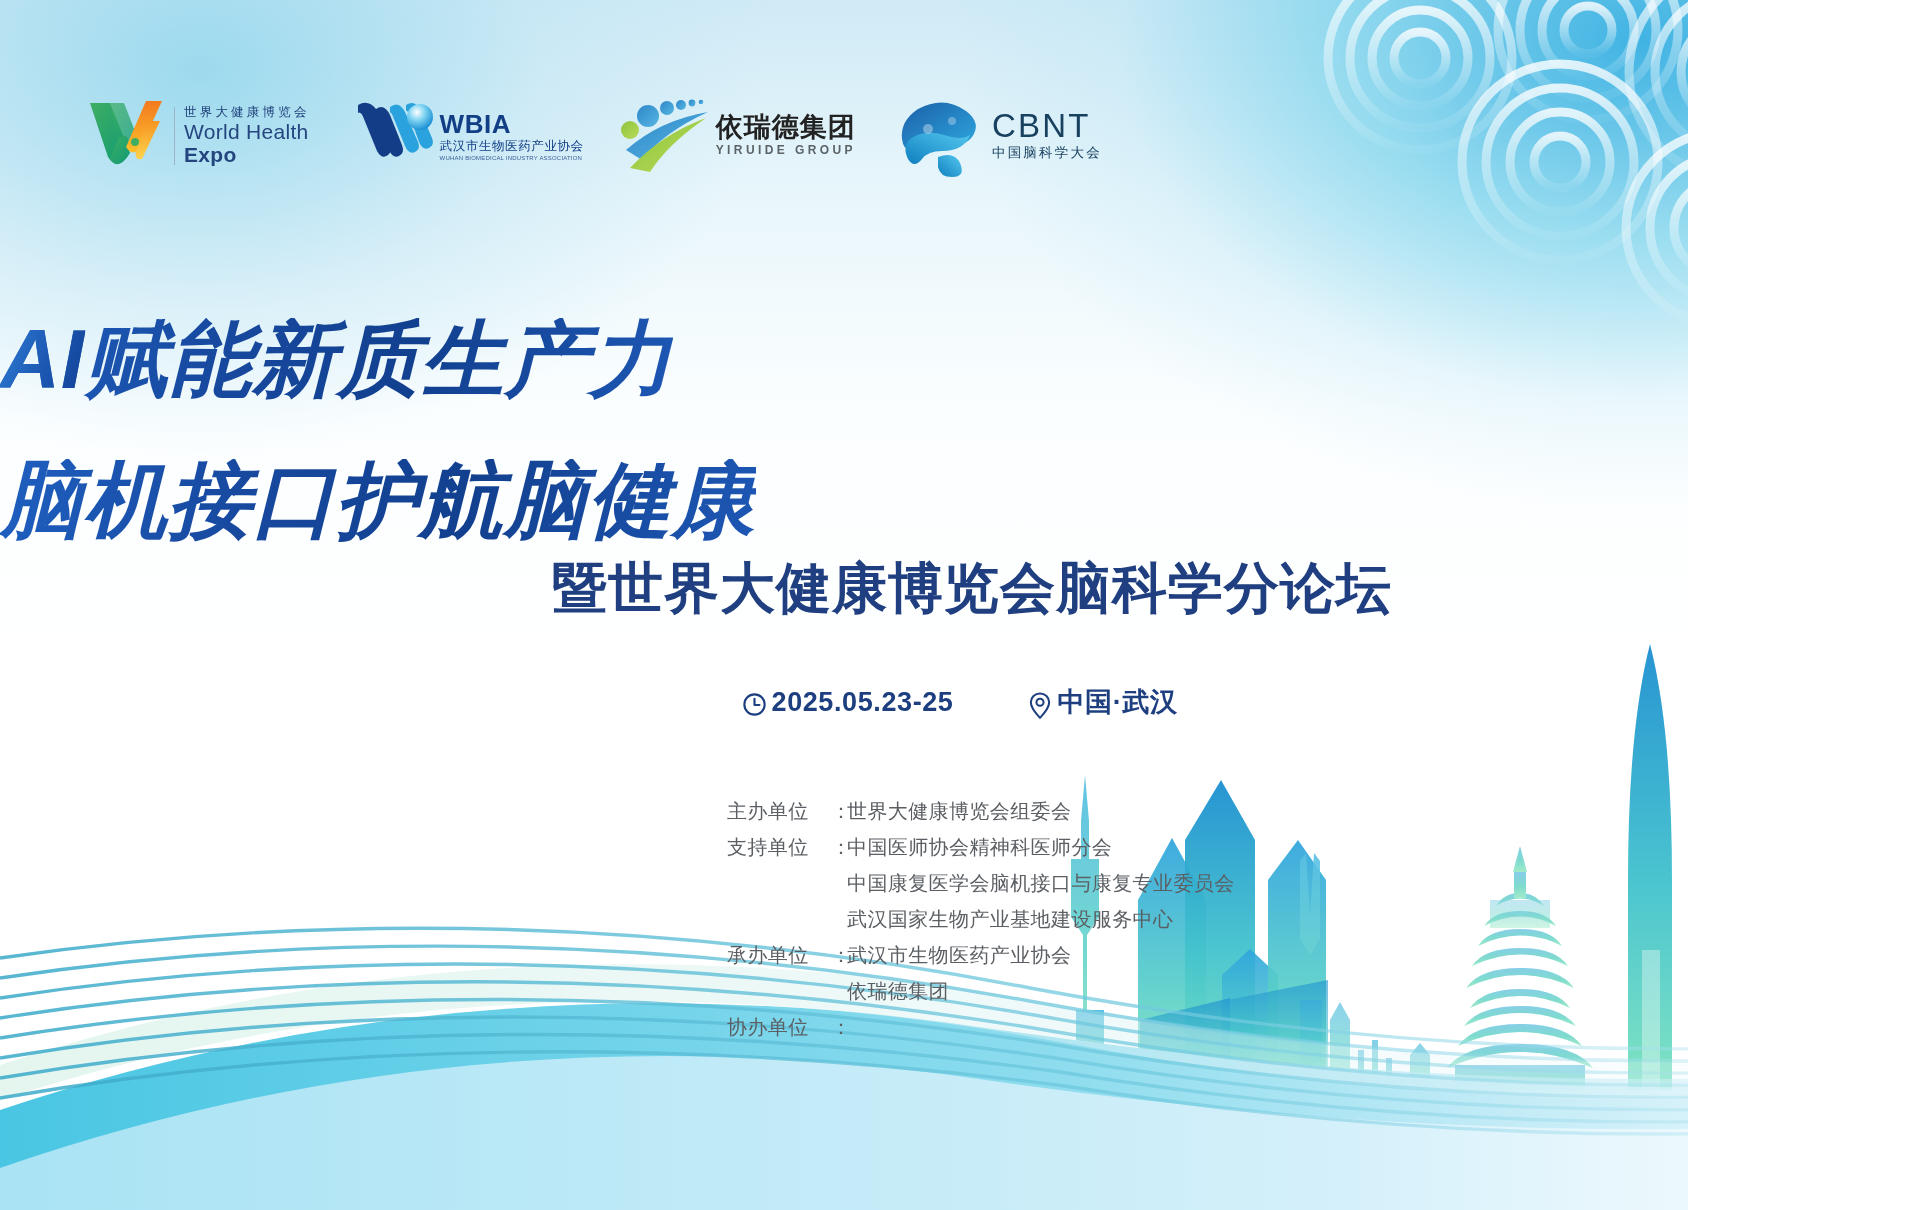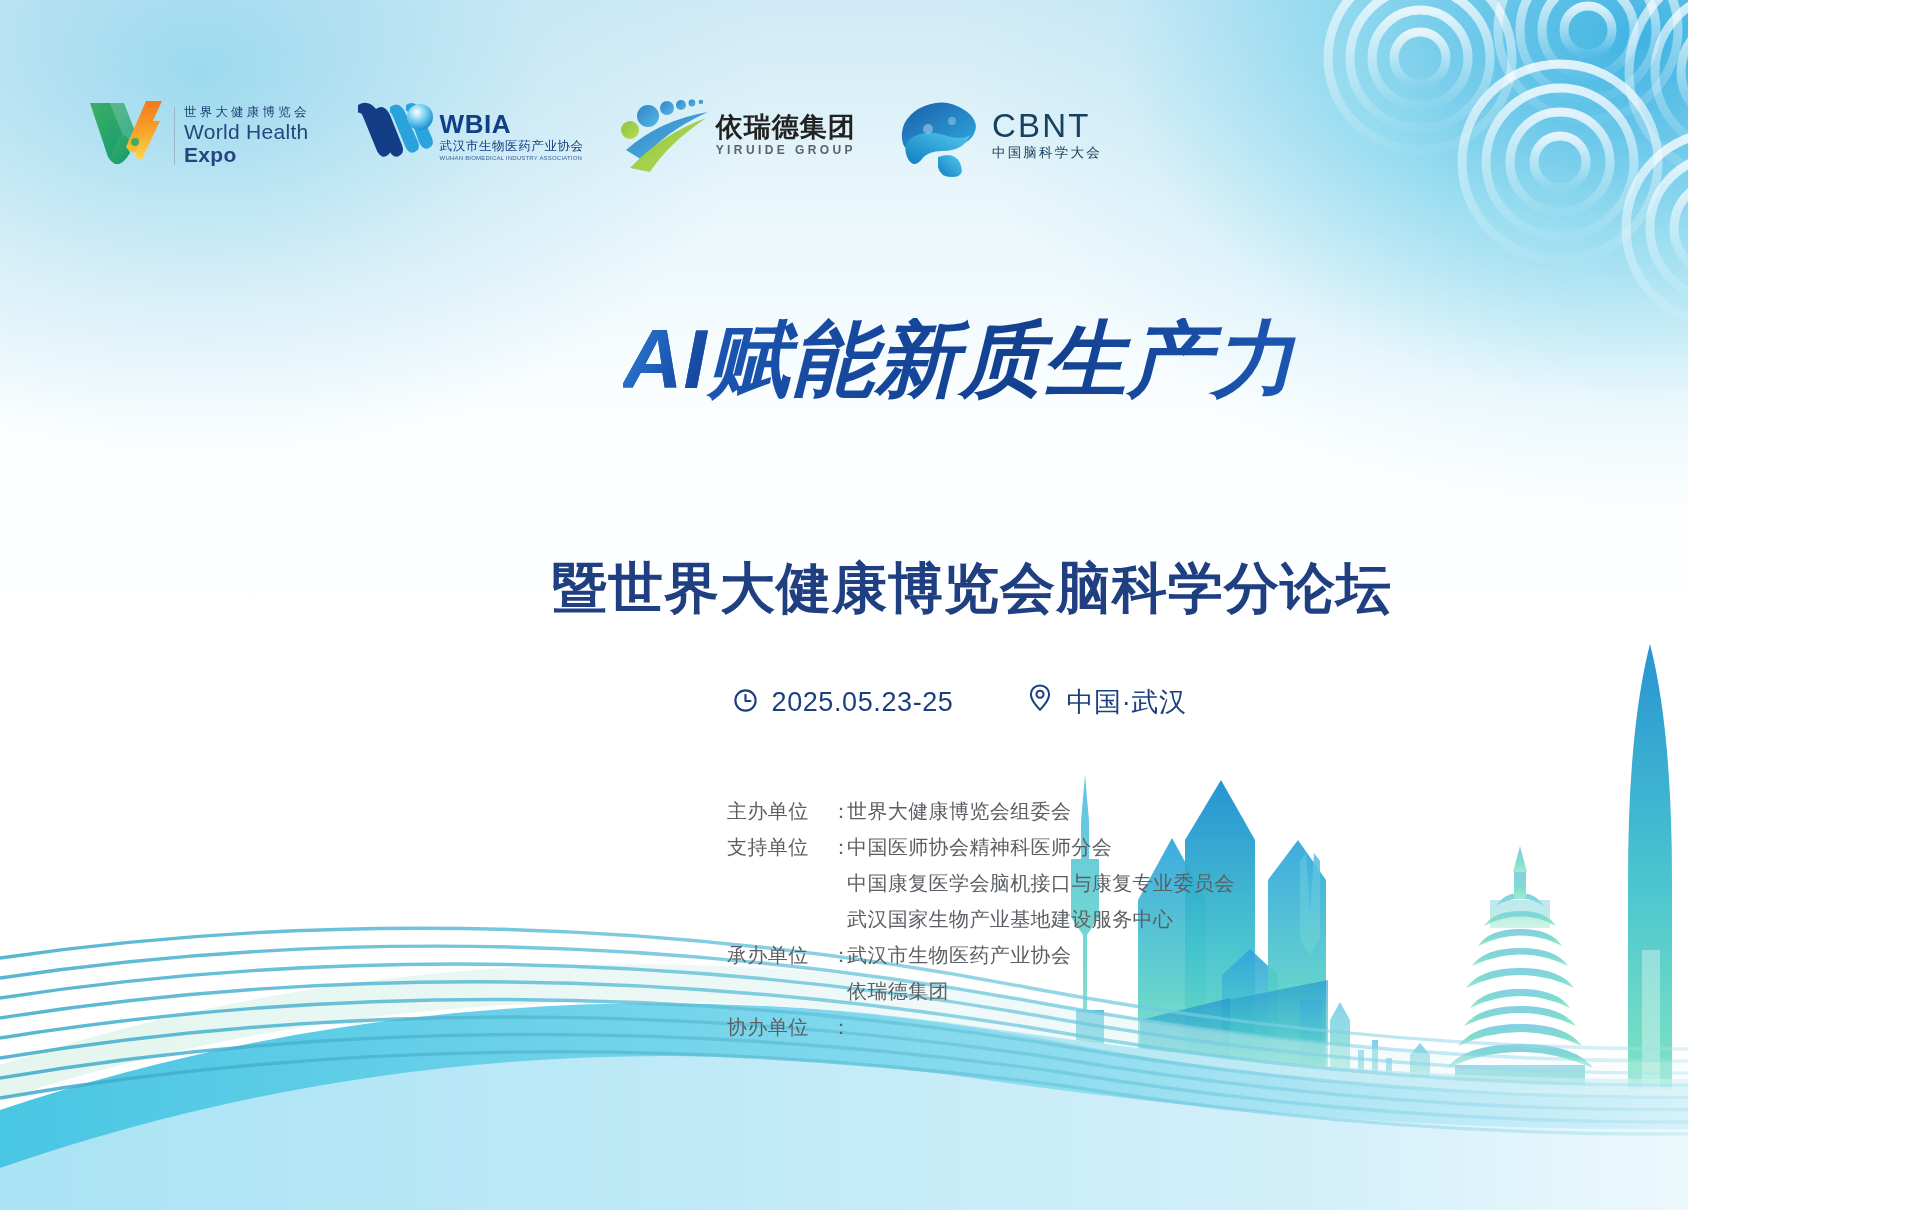--- a/index.html
+++ b/index.html
@@ -40,20 +40,21 @@
   .yrd-en{font-size:12px;font-weight:bold;color:#5c6366;letter-spacing:3.4px;line-height:1.4;white-space:nowrap;}
 
   .cbnt-en{font-size:33px;color:#18415f;letter-spacing:2.2px;line-height:1;}
   .cbnt-cn{font-size:13.5px;color:#18415f;letter-spacing:2.2px;line-height:1.6;white-space:nowrap;}
 
   
   #headline{
     position:absolute;left:0;top:318px;width:1918px;
     display:flex;justify-content:center;align-items:baseline;gap:58px;
     white-space:nowrap;
+    flex-direction:column;
   }
   .hl{
     font-family:"Liberation Sans","DejaVu Sans",sans-serif;
     font-size:83px;font-weight:bold;font-style:italic;
     letter-spacing:1px;line-height:1;
     background:linear-gradient(100deg,#1f5fc0 0%,#17499f 32%,#12408f 62%,#1d57b4 100%);
     -webkit-background-clip:text;background-clip:text;color:transparent;
     text-shadow:none;
   }
   .hl .ai{
@@ -76,21 +77,21 @@
     position:absolute;left:0;top:552px;width:1918px;text-align:center;
     font-size:55px;font-weight:bold;color:#1f3f80;letter-spacing:1px;white-space:nowrap;margin-left:13px;
   }
 
   
   #meta-row{
     position:absolute;left:0;top:684px;width:1918px;
     display:flex;justify-content:center;align-items:center;gap:74px;
     color:#1d3f80;
   }
-  .meta-item{display:flex;align-items:flex-start;gap:13px;font-size:27px;letter-spacing:.6px;color:#1d3f80;white-space:nowrap;}
+  .meta-item{display:flex;align-items:flex-end;gap:4px;font-size:27px;letter-spacing:.6px;color:#1d3f80;white-space:nowrap;font-weight:bold;}
   .meta-item svg{display:block;}
 
   
   #orgs{
     position:absolute;left:716px;top:793px;
     font-size:20px;color:#5b5f63;line-height:36px;letter-spacing:.4px;margin-left:11px;
   }
   .org-line{display:flex;white-space:nowrap;}
   .org-label{width:104px;flex:0 0 104px;}
   .org-colon{width:16px;flex:0 0 16px;text-align:center;}
@@ -375,20 +376,21 @@
       </svg>
       <div class="logo-txt" style="margin-left:8px;">
         <div class="cbnt-en">CBNT</div>
         <div class="cbnt-cn">中国脑科学大会</div>
       </div>
     </div>
   </div>
 
   <div id="headline">
     <div class="hl"><span class="ai">AI</span><span>赋能新质生产力</span></div>
+    <div class="hl">脑机接口护航脑健康</div>
   </div>
 
   <div id="sub2">暨世界大健康博览会脑科学分论坛</div>
 
   <div id="meta-row">
     <div class="meta-item">
       <svg width="27" height="27" viewBox="0 0 24 24" fill="none" stroke="#1d3f80" stroke-width="1.9">
         <circle cx="12" cy="12" r="9"></circle>
         <path d="M12 7 v5.4 h4.4" stroke-linecap="round" stroke-linejoin="round"></path>
       </svg>

